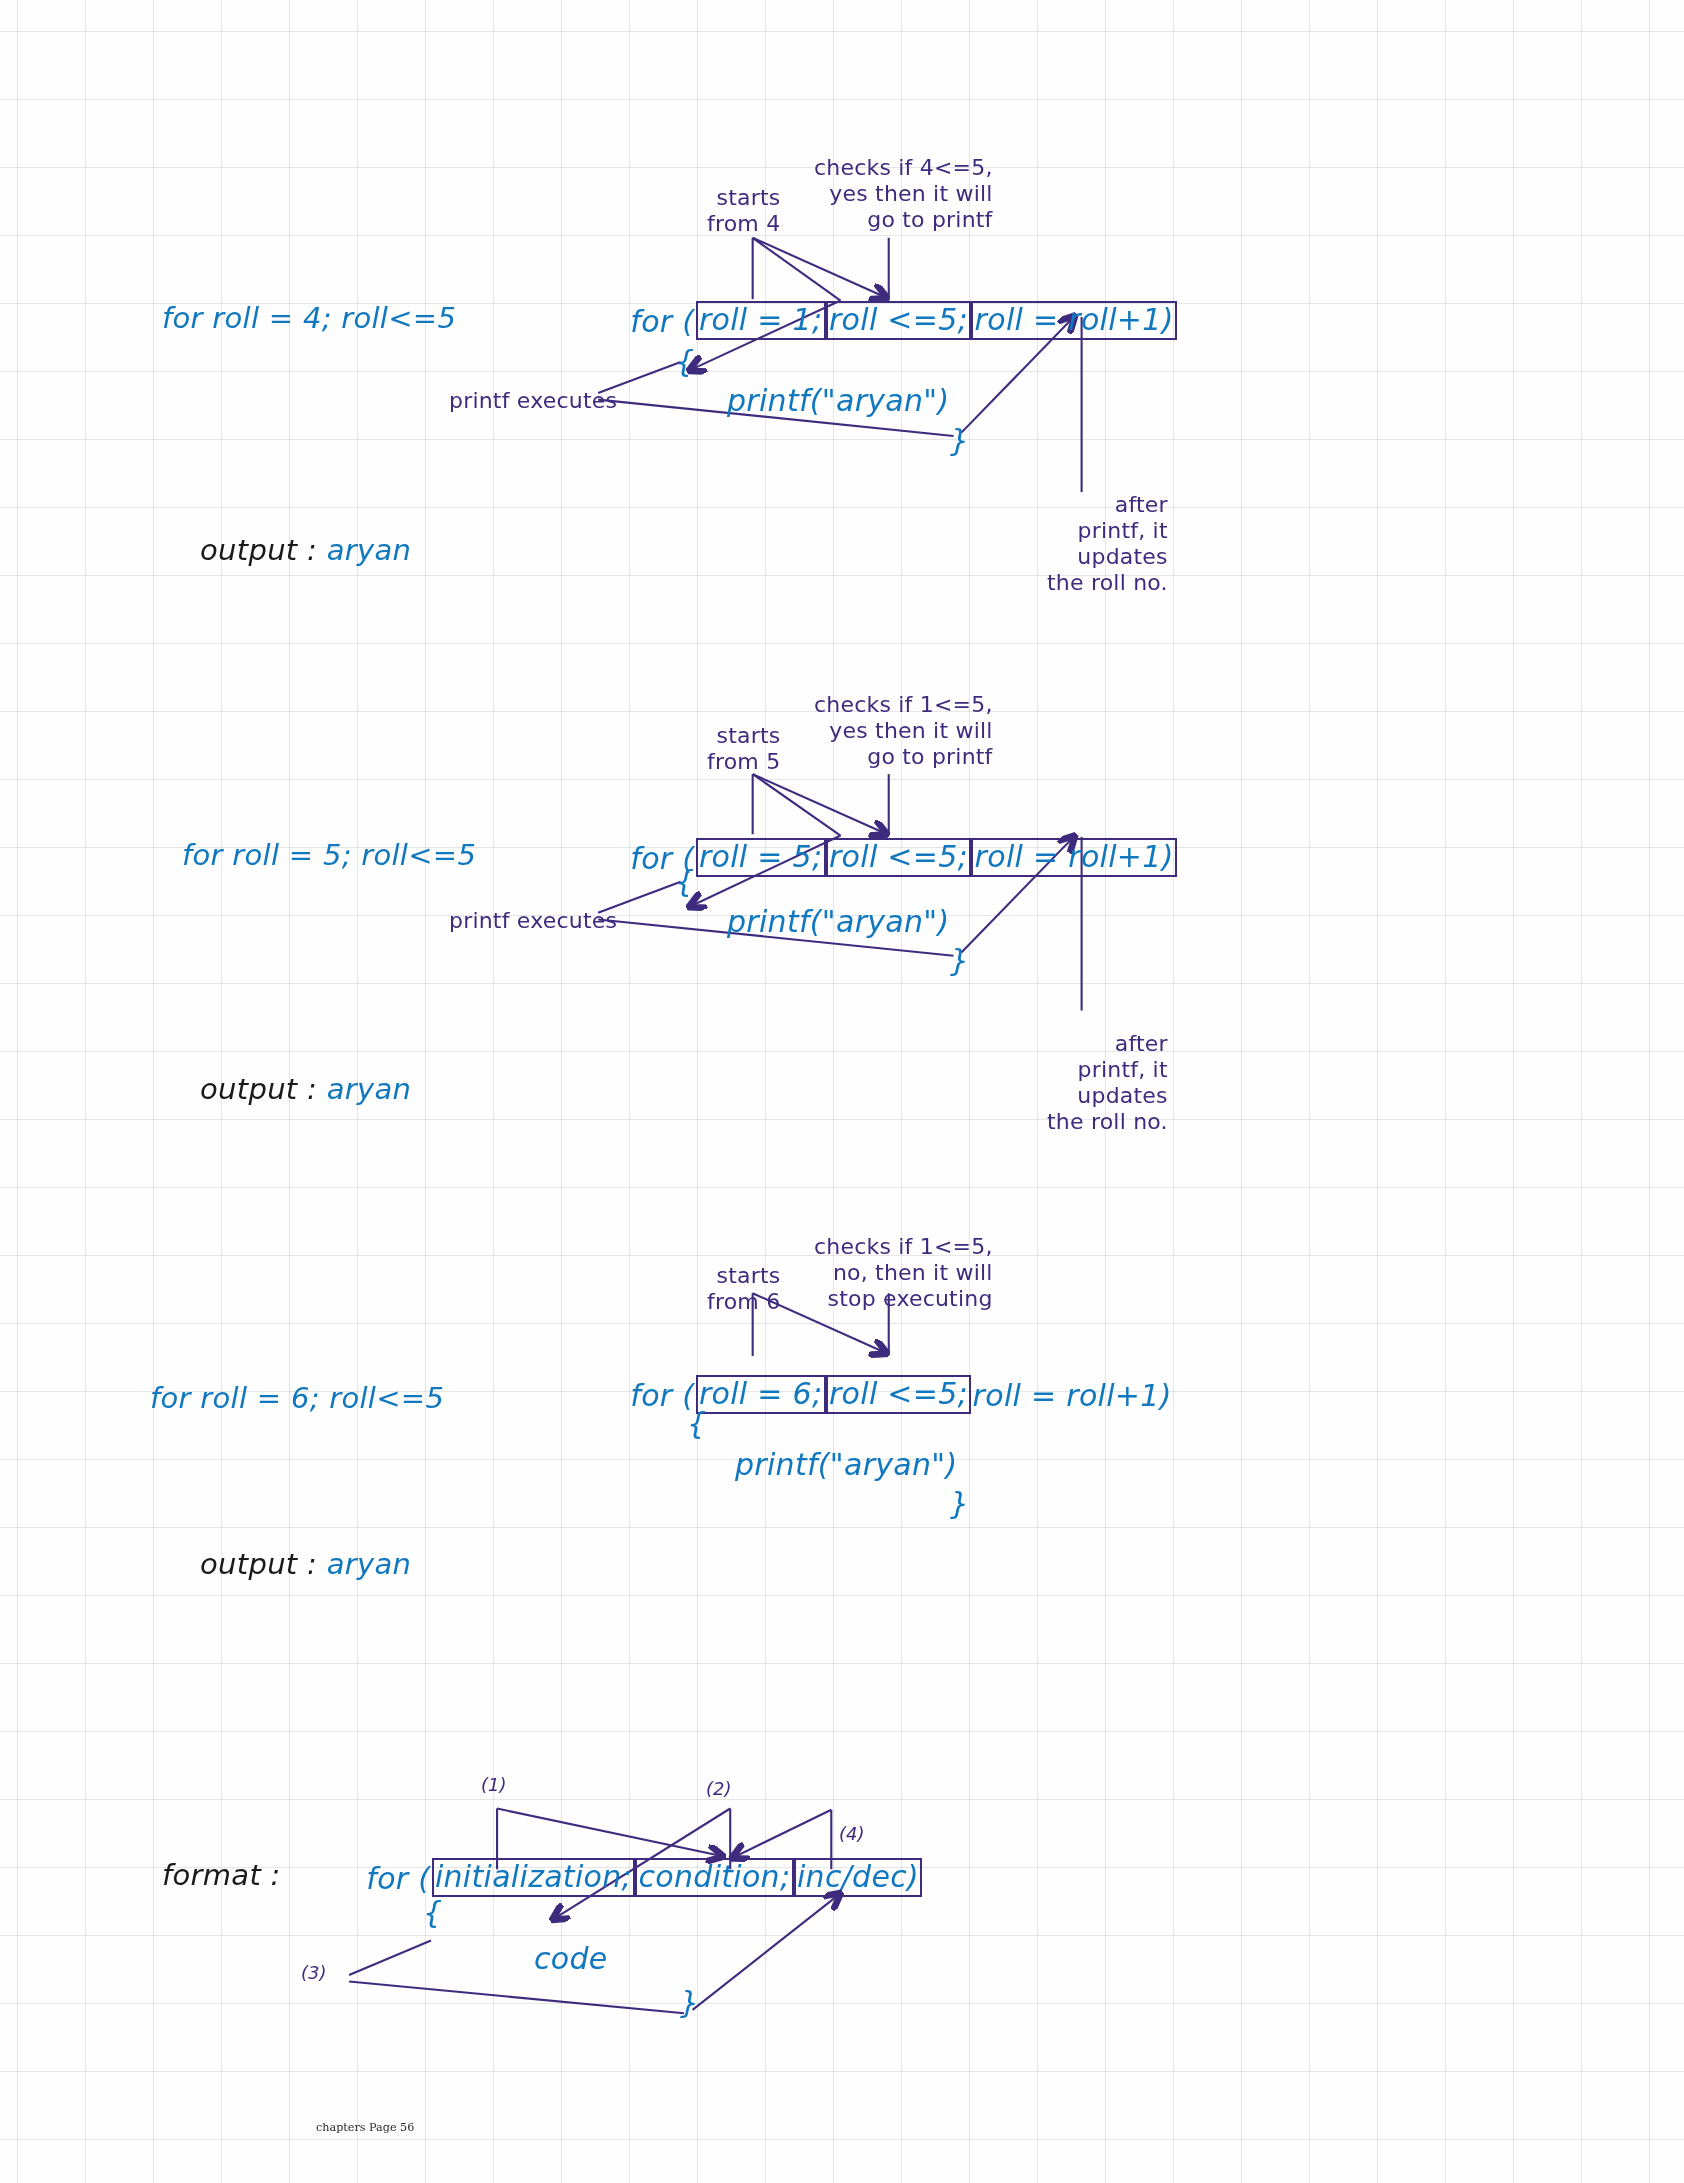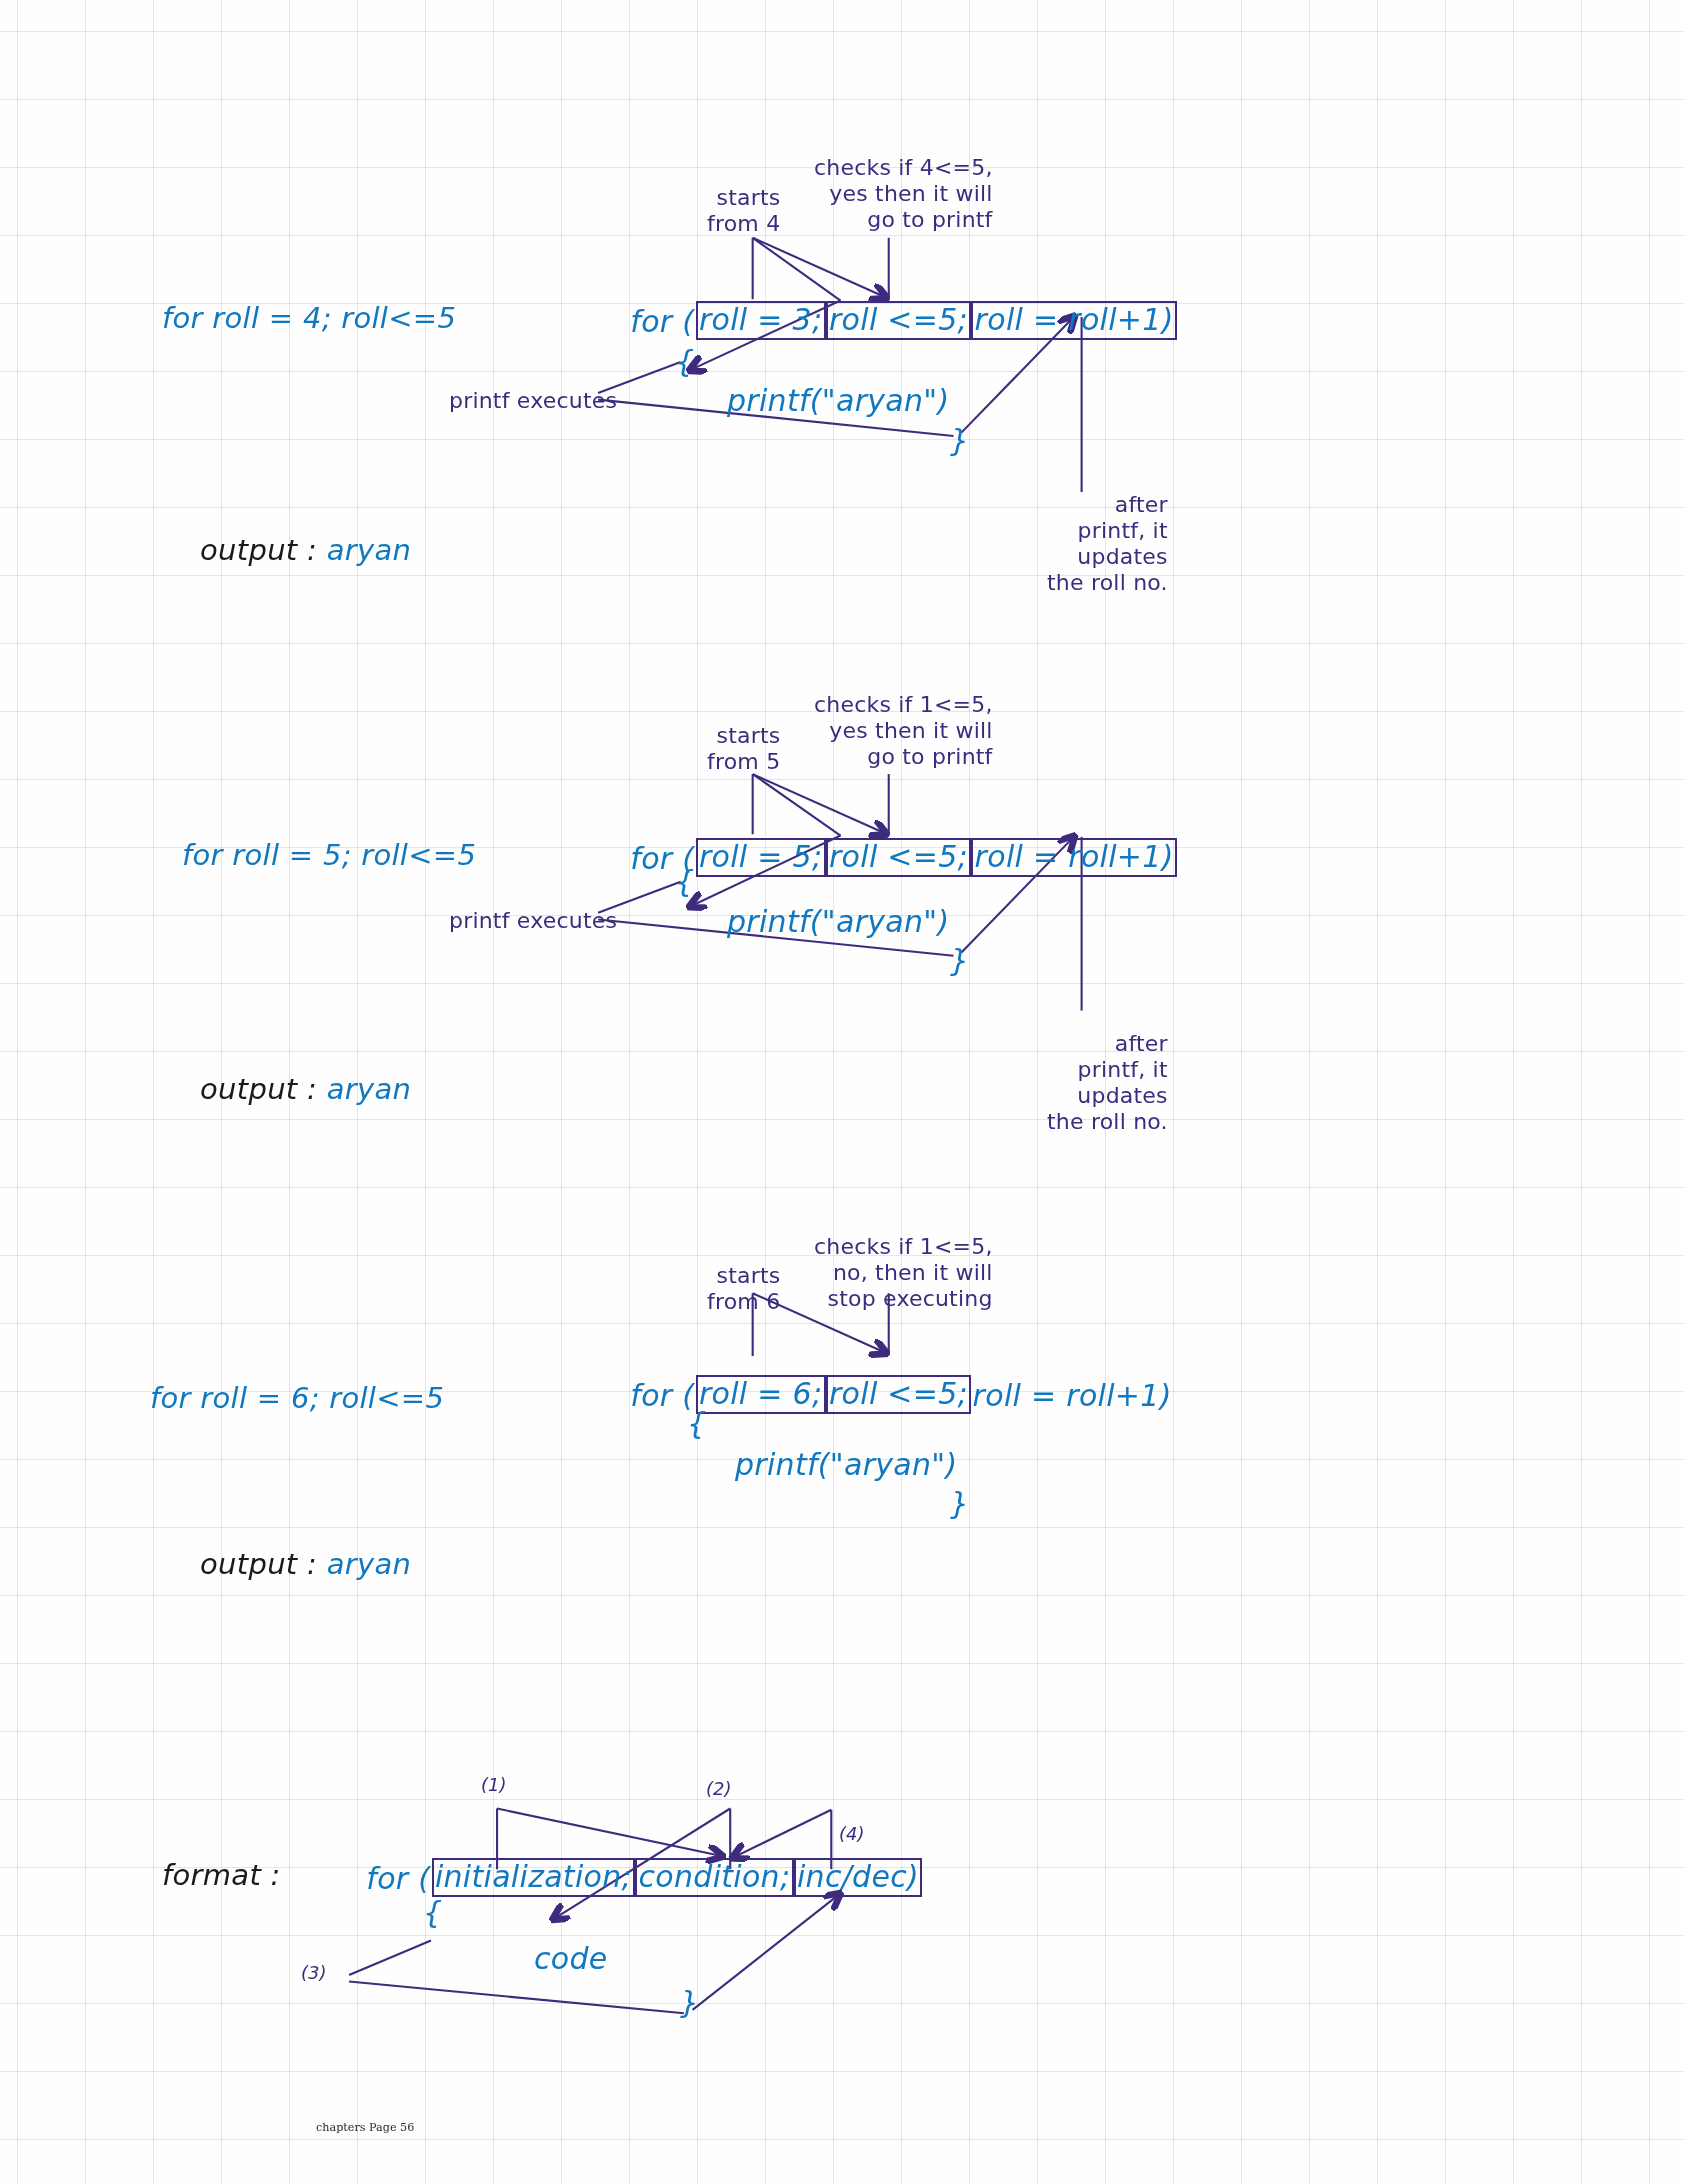--- a/index.html
+++ b/index.html
@@ -122,21 +122,21 @@
   <div class="hw big blue" style="left:162px; top:301px;">for roll = 4; roll&lt;=5</div>
 
   <div class="hw ann purple" style="left:707px; top:185px;">starts
 from 4</div>
 
   <div class="hw ann purple" style="left:814px; top:155px;">checks if 4&lt;=5,
 yes then it will
 go to printf</div>
 
   <div class="codeline code blue" style="left:629px; top:301px;">
-    <span class="nobox">for (</span><span class="boxed">roll = 3;</span><span class="boxed">roll &lt;=5;</span><span class="boxed">roll = roll+1)</span>
+    <span class="nobox">for (</span><span class="boxed">roll = 1;</span><span class="boxed">roll &lt;=5;</span><span class="boxed">roll = roll+1)</span>
   </div>
 
   <div class="hw code blue" style="left:675px; top:344px;">{</div>
   <div class="hw code blue" style="left:727px; top:383px;">printf("aryan")</div>
   <div class="hw code blue" style="left:950px; top:423px;">}</div>
 
   <div class="hw ann purple" style="left:449px; top:388px;">printf executes</div>
 
   <div class="hw ann purple" style="left:1047px; top:492px;">after
 printf, it

